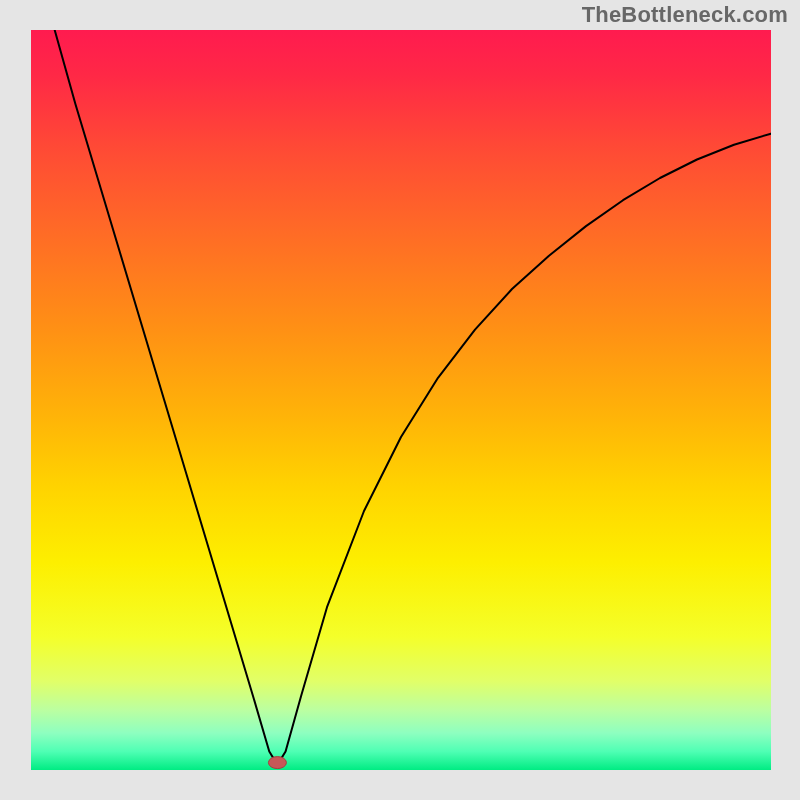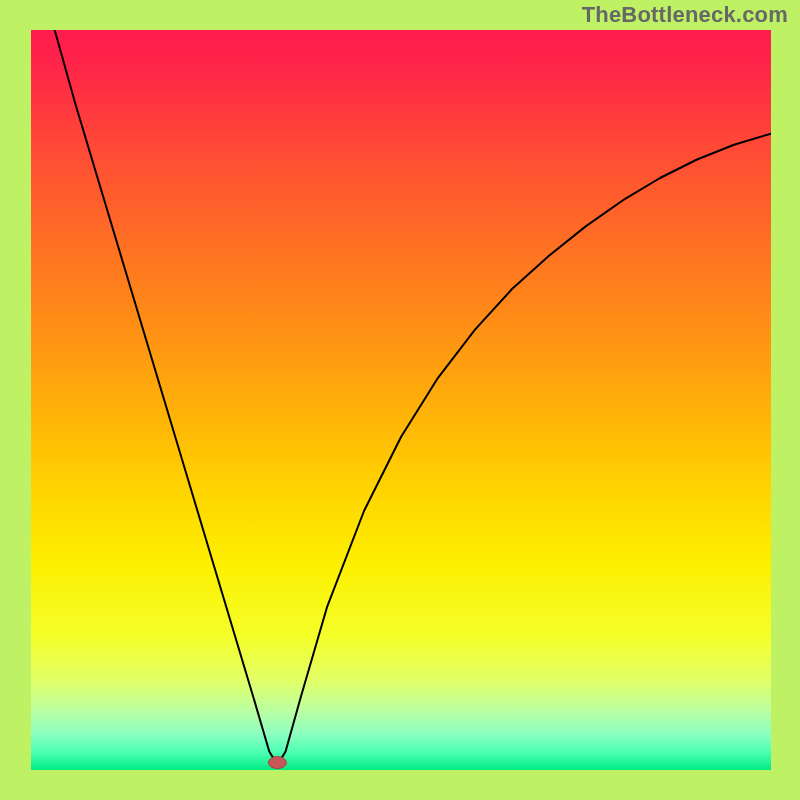--- a/index.html
+++ b/index.html
@@ -8,21 +8,21 @@
     width: 800px;
     height: 800px;
     overflow: hidden;
     font-family: Arial, Helvetica, sans-serif;
     background: #000;
   }
   .frame {
     position: relative;
     width: 800px;
     height: 800px;
-    background: #bef264;
+    background: #e5e5e5;
     text-align: right;
   }
   .watermark {
     position: absolute;
     top: 2px;
     right: 12px;
     color: #676767;
     font-size: 22px;
     font-weight: 600;
     letter-spacing: 0.2px;

